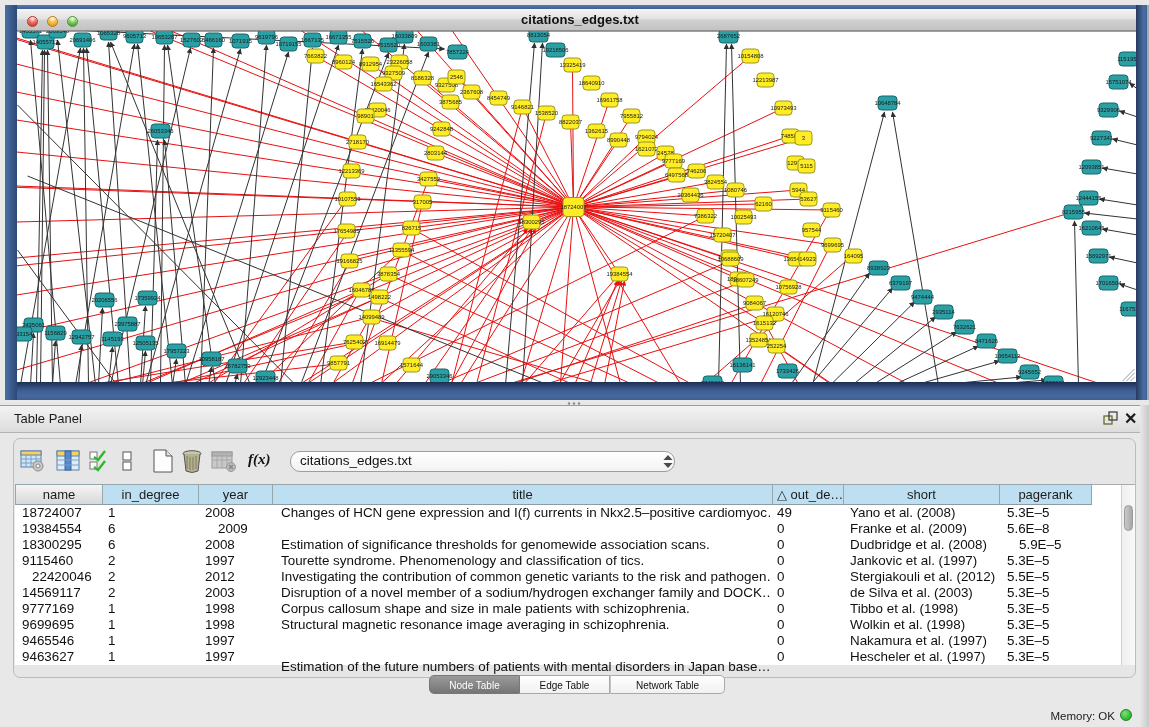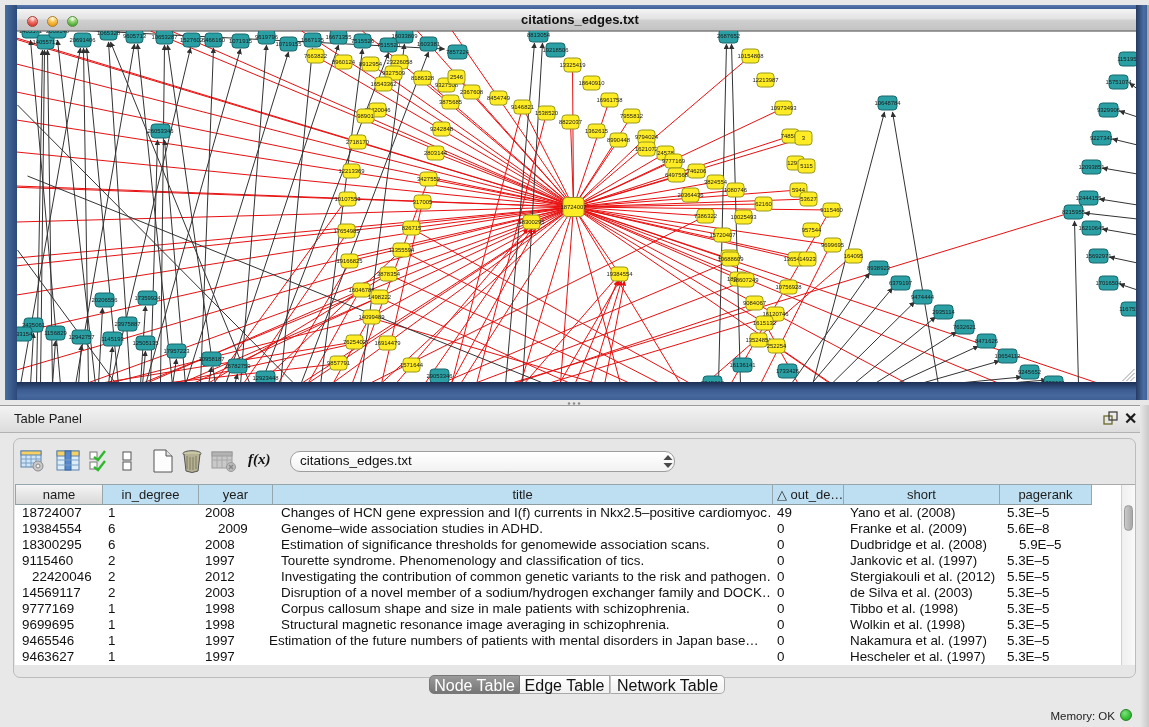--- a/index.html
+++ b/index.html
@@ -28,21 +28,21 @@
 #container { left:13px; top:438px; width:1123px; height:240px; background:#e6e6e6; border:1px solid #bcbcbc; border-radius:7px; }
 #whitebox { left:15px; top:484px; width:1120px; height:181px; background:#fff; border-top:1px solid #aaa; }
 .hcell { top:484px; height:21px; background:#bedff1; border-right:1px solid #96a6ad; border-top:1px solid #96a6ad; border-bottom:1px solid #8c9ca3;
   font-size:13px; color:#1c1c1c; text-align:center; line-height:20px; white-space:nowrap; overflow:hidden; }
 #hname { left:15px; width:88px; background:linear-gradient(180deg,#f5f5f5,#d8d8d8); border-left:1px solid #96a6ad;}
 .trow { position:absolute; left:0; width:1120px; height:16px; font-size:13.4px; color:#101010; }
 .trow span { position:absolute; top:0; line-height:16px; white-space:pre; }
 #vscroll { left:1121px; top:485px; width:14px; height:180px; background:linear-gradient(90deg,#efefef,#f9f9f9); border-left:1px solid #d0d0d0;}
 #vthumb { left:1123.5px; top:505px; width:9px; height:26px; background:linear-gradient(90deg,#c9c9c9,#a8a8a8); border-radius:5px; border:1px solid #9a9a9a;}
 
-.tab { top:675px; height:19px; font-size:16px; line-height:19px; text-align:center;
+.tab { top:675px; height:19px; font-size:10px; line-height:19px; text-align:center;
   background:linear-gradient(180deg,#ffffff,#f1f1f1); border:1px solid #a9a9a9; color:#111; }
 #tab1 { left:429px; width:91px; border-radius:5px 0 0 5px; background:linear-gradient(180deg,#9a9a9a,#757575); color:#fff; border-color:#787878;}
 #tab2 { left:520px; width:90px; border-left:none; }
 #tab3 { left:610px; width:115px; border-left:1px solid #c4c4c4; border-radius:0 5px 5px 0; }
 #memok { right:34px; top:710px; font-size:11.5px; color:#222; }
 #memdot { left:1120px; top:709px; width:12px; height:12px; border-radius:50%; background:radial-gradient(circle at 38% 32%, #7fe07f, #37c337 55%, #1ea41e); border:1px solid #2a7d2a; }
 #rightedge { left:1140px; top:405px; width:9px; height:322px; background:linear-gradient(90deg,#e8e8e8,#c9c9c9); }
 
 #dropdown { left:290px; top:451px; width:385px; height:21px; background:linear-gradient(180deg,#ffffff,#f2f2f2); border:1px solid #9d9d9d; border-radius:10px; }
 #ddtext { left:300px; top:453px; font-size:13.5px; color:#111; }
@@ -648,21 +648,20 @@
     <span style="left:205px;">2008</span>
 <span style="left:281px; width:489px; overflow:hidden;">Changes of HCN gene expression and I(f) currents in Nkx2.5–positive cardiomyoc…</span>
     <span style="left:777px;">49</span>
     <span style="left:850px;">Yano et al. (2008)</span>
 <span style="left:1007px;">5.3E–5</span>
   </div>
 <div class="trow" style="top:521px;">
 <span style="left:22px;">19384554</span>
     <span style="left:108px;">6</span>
     <span style="left:218px;">2009</span>
-<span style="left:281px; width:489px; overflow:hidden;">Genome–wide association studies in ADHD.</span>
     <span style="left:777px;">0</span>
     <span style="left:850px;">Franke et al. (2009)</span>
 <span style="left:1007px;">5.6E–8</span>
   </div>
 <div class="trow" style="top:537px;">
 <span style="left:22px;">18300295</span>
     <span style="left:108px;">6</span>
     <span style="left:205px;">2008</span>
 <span style="left:281px; width:489px; overflow:hidden;">Estimation of significance thresholds for genomewide association scans.</span>
     <span style="left:777px;">0</span>
@@ -711,21 +710,21 @@
     <span style="left:205px;">1998</span>
 <span style="left:281px; width:489px; overflow:hidden;">Structural magnetic resonance image averaging in schizophrenia.</span>
     <span style="left:777px;">0</span>
     <span style="left:850px;">Wolkin et al. (1998)</span>
 <span style="left:1007px;">5.3E–5</span>
   </div>
 <div class="trow" style="top:633px;">
 <span style="left:22px;">9465546</span>
     <span style="left:108px;">1</span>
     <span style="left:205px;">1997</span>
-<span style="left:269px; width:489px; overflow:hidden;">Estimation of the future numbers of patients with mental disorders in Japan base…</span>
+<span style="left:281px; width:489px; overflow:hidden;margin-top:26px;">Estimation of the future numbers of patients with mental disorders in Japan base…</span>
     <span style="left:777px;">0</span>
     <span style="left:850px;">Nakamura et al. (1997)</span>
 <span style="left:1007px;">5.3E–5</span>
   </div>
 <div class="trow" style="top:649px;">
 <span style="left:22px;">9463627</span>
     <span style="left:108px;">1</span>
     <span style="left:205px;">1997</span>
     <span style="left:777px;">0</span>
     <span style="left:850px;">Hescheler et al. (1997)</span>

